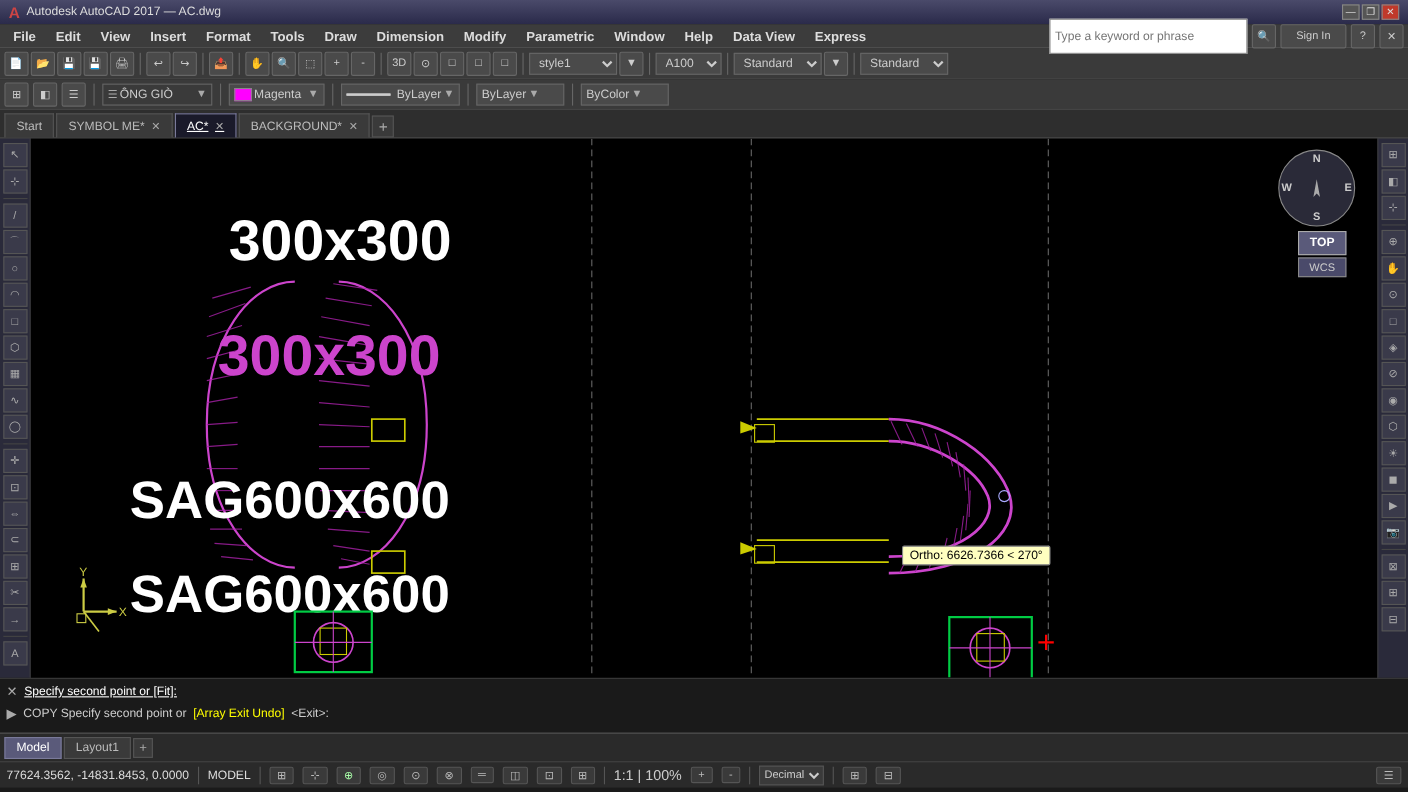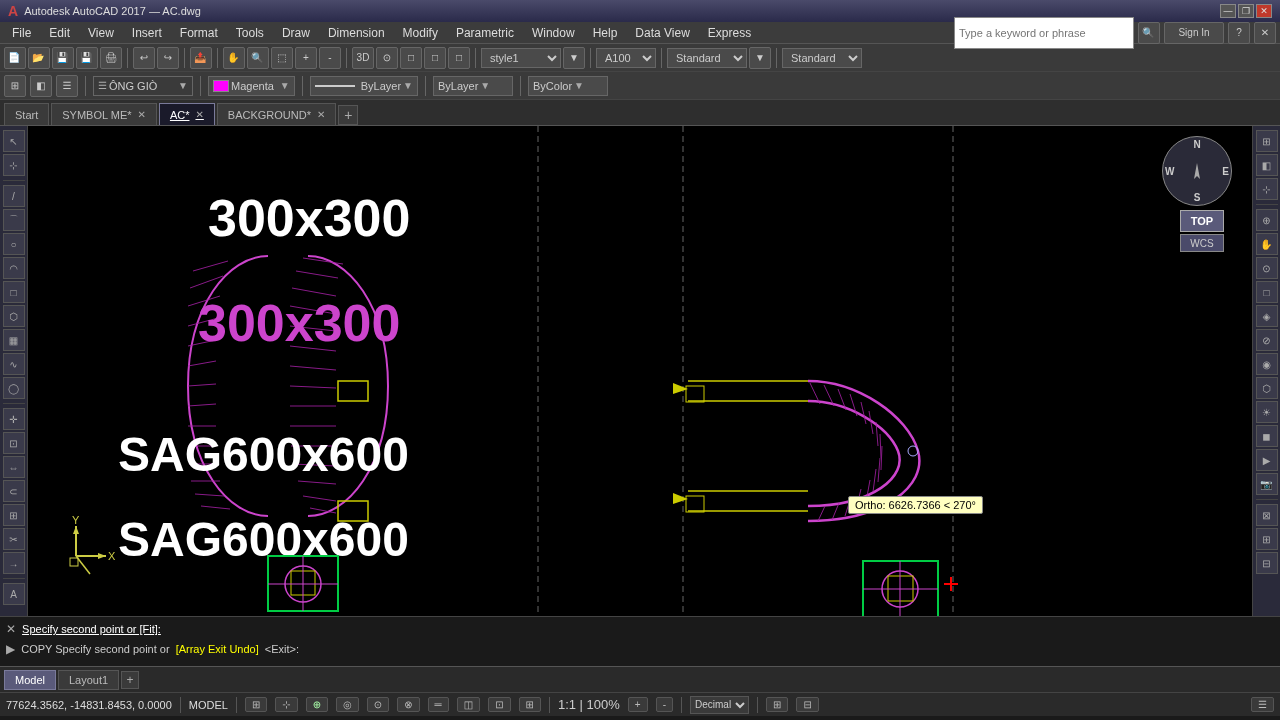--- a/index.html
+++ b/index.html
@@ -36,20 +36,21 @@
       padding: 0 4px;
       border-bottom: 1px solid #555;
       gap: 2px;
     }
     .menu-item {
       padding: 2px 8px;
       cursor: pointer;
       color: #ddd;
       font-size: 12px;
       border-radius: 2px;
+      font-weight: bold;
     }
     #toolbar-row1, #toolbar-row2, #toolbar-row3 {
       height: 28px;
       display: flex;
       align-items: center;
       padding: 0 4px;
       gap: 2px;
       border-bottom: 1px solid #444;
     }
     .tb-btn {
@@ -210,21 +211,21 @@
     
     .ortho-tooltip {
       position: absolute;
       background: #ffffc0;
       border: 1px solid #888;
       color: #000;
       font-size: 11px;
       padding: 2px 6px;
       border-radius: 2px;
       top: 370px;
-      left: 820px;
+      left: 792px;
     }
 
     
     #command-area {
       height: 50px;
       background: #1a1a1a;
       border-top: 1px solid #444;
       padding: 2px 6px;
     }
     #cmd-line1 {

